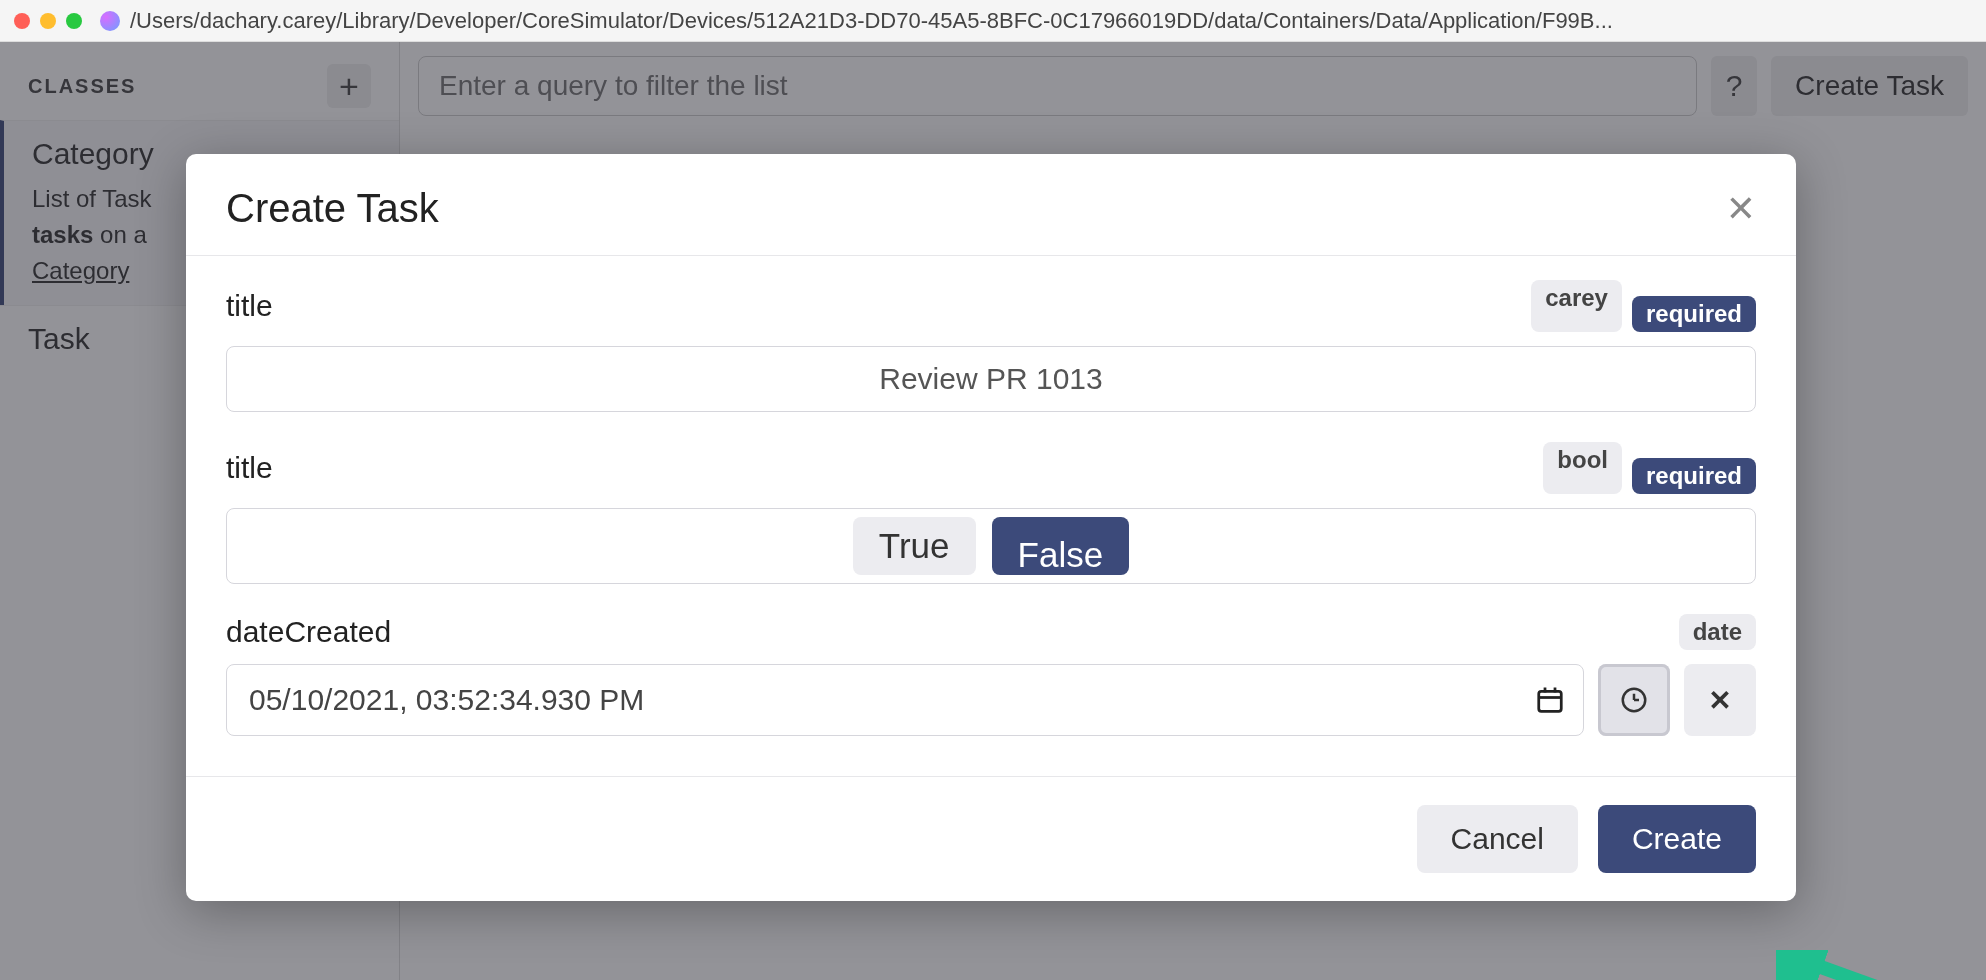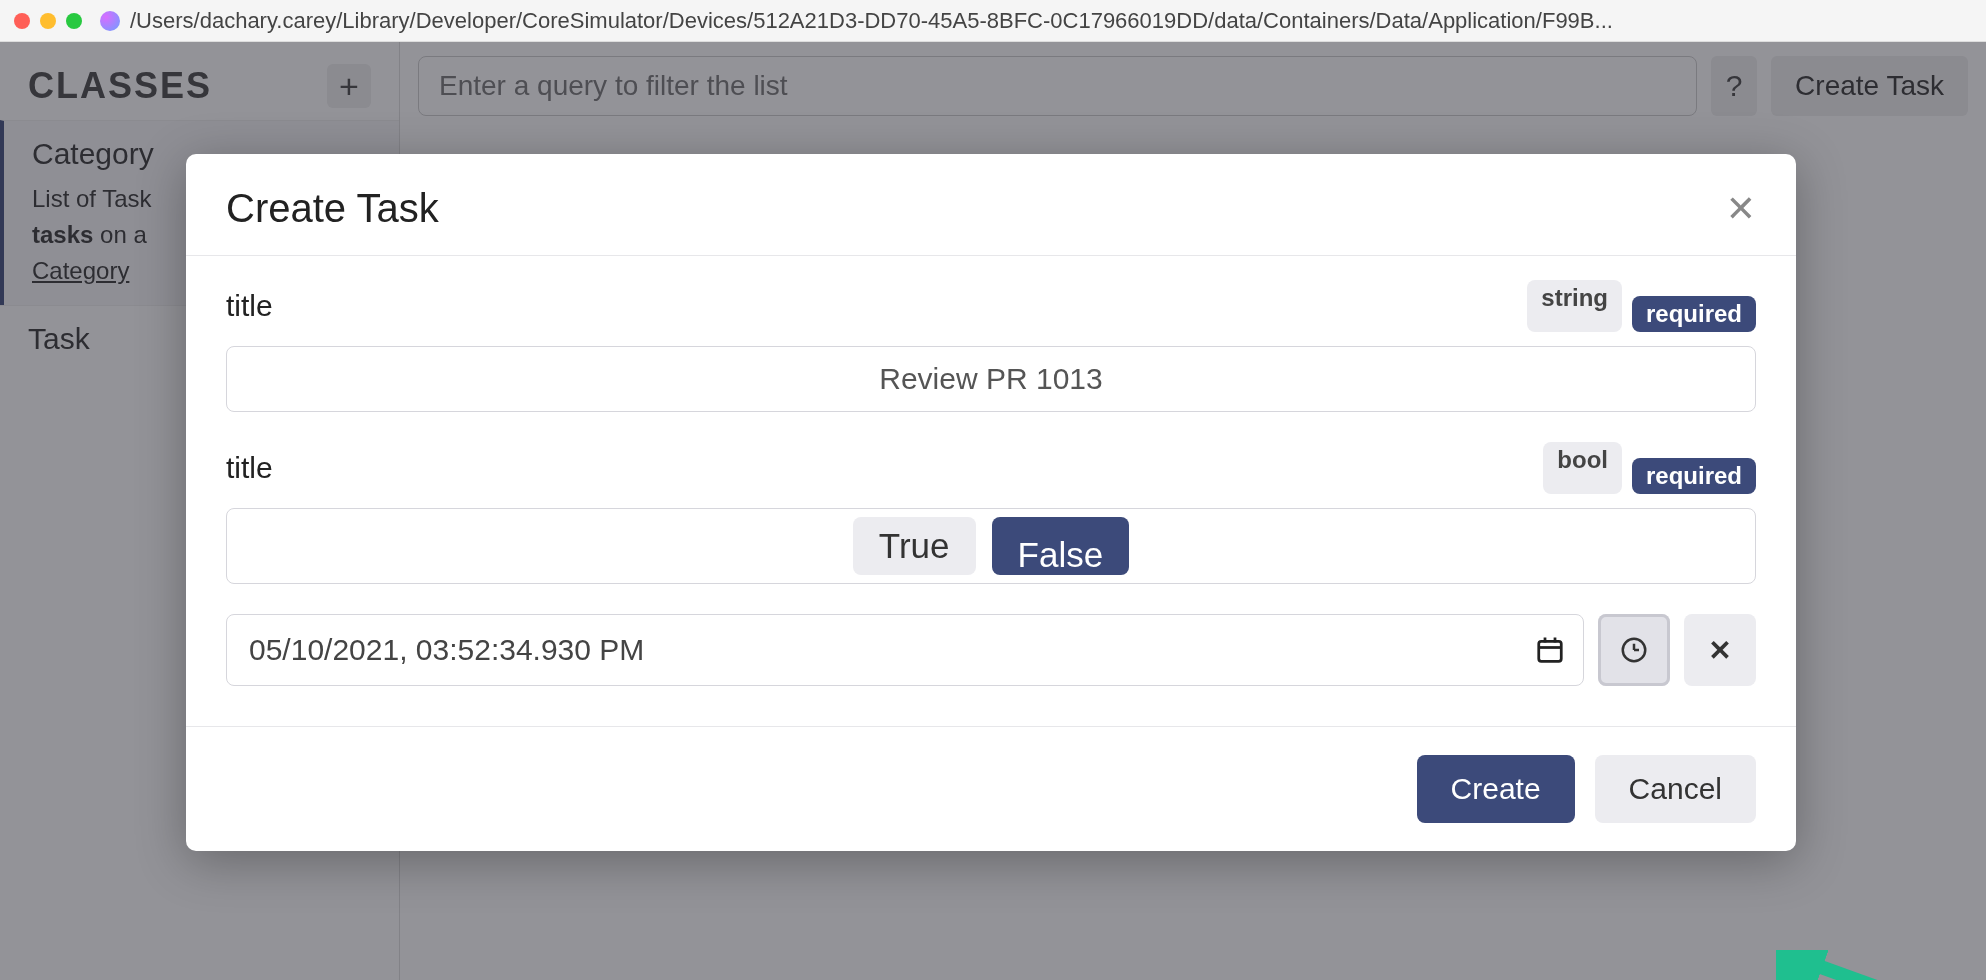--- a/index.html
+++ b/index.html
@@ -42,21 +42,21 @@
     border-right: 1px solid #ddd;
     padding-top: 10px;
   }
   .sidebar-header {
     display: flex;
     align-items: center;
     justify-content: space-between;
     padding: 12px 28px;
   }
   .classes-label {
-    font-size: 36px;
+    font-size: 20px;
     font-weight: 700;
     letter-spacing: 2px;
     color: #444;
   }
   .add-btn { font-size: 34px; color: #444; background: #eee; width: 44px; height: 44px; border-radius: 6px; display:flex; align-items:center; justify-content:center; }
 
   .class-block { padding: 16px 28px; border-top: 1px solid #eee; }
   .class-block.selected { border-left: 4px solid #3c4a7a; background: #f7f7f9; }
   .class-name { font-size: 30px; color: #333; margin-bottom: 10px; }
   .class-desc { font-size: 24px; color: #333; line-height: 1.5; }
@@ -210,21 +210,21 @@
         <span>✕</span>
       </div>
     </div>
 
     <div class="modal-body">
 
       <div class="field-row">
         <div class="field-header">
           <div class="field-label">title</div>
           <div class="badges">
-            <div class="badge type">string</div>
+            <div class="badge type">carey</div>
             <div class="badge required">required</div>
           </div>
         </div>
         <input class="text-input" value="Review PR 1013" style="">
       </div>
 
       <div class="field-row">
         <div class="field-header">
           <div class="field-label">title</div>
           <div class="badges">
@@ -236,20 +236,26 @@
           <div class="bool-btn inactive">
             <span>True</span>
           </div>
           <div class="bool-btn active">
             <span>False</span>
           </div>
         </div>
       </div>
 
       <div class="field-row" style="margin-bottom:10px;">
+        <div class="field-header">
+          <div class="field-label">dateCreated</div>
+          <div class="badges">
+            <div class="badge type">date</div>
+          </div>
+        </div>
         <div class="date-row">
           <div class="date-input-wrap">
             <span class="date-text">05/10/2021, 03:52:34.930 PM</span>
             <svg class="cal-icon" viewBox="0 0 24 24" fill="none" stroke="#222" stroke-width="2.2">
               <rect x="3" y="5" width="18" height="16" rx="2"></rect>
               <line x1="3" y1="10" x2="21" y2="10"></line>
               <line x1="8" y1="2" x2="8" y2="6"></line>
               <line x1="16" y1="2" x2="16" y2="6"></line>
             </svg>
           </div>
@@ -262,25 +268,25 @@
           </div>
           <div class="icon-box">
             <span style="font-size:28px;color:#333;font-weight:700;">✕</span>
           </div>
         </div>
       </div>
 
     </div>
 
     <div class="modal-footer">
+      <div class="footer-btn cancel">
+        <span>Cancel</span>
+      </div>
       <div class="footer-btn create">
         <span>Create</span>
-      </div>
-      <div class="footer-btn cancel">
-        <span>Cancel</span>
       </div>
     </div>
   </div>
 
   <svg class="arrow" viewBox="0 0 210 78">
     <defs>
       <marker id="ah" markerWidth="12" markerHeight="12" refX="2" refY="6" orient="auto">
         <path d="M0,0 L12,6 L0,12 Z" fill="#1fbf8f"></path>
       </marker>
     </defs>

